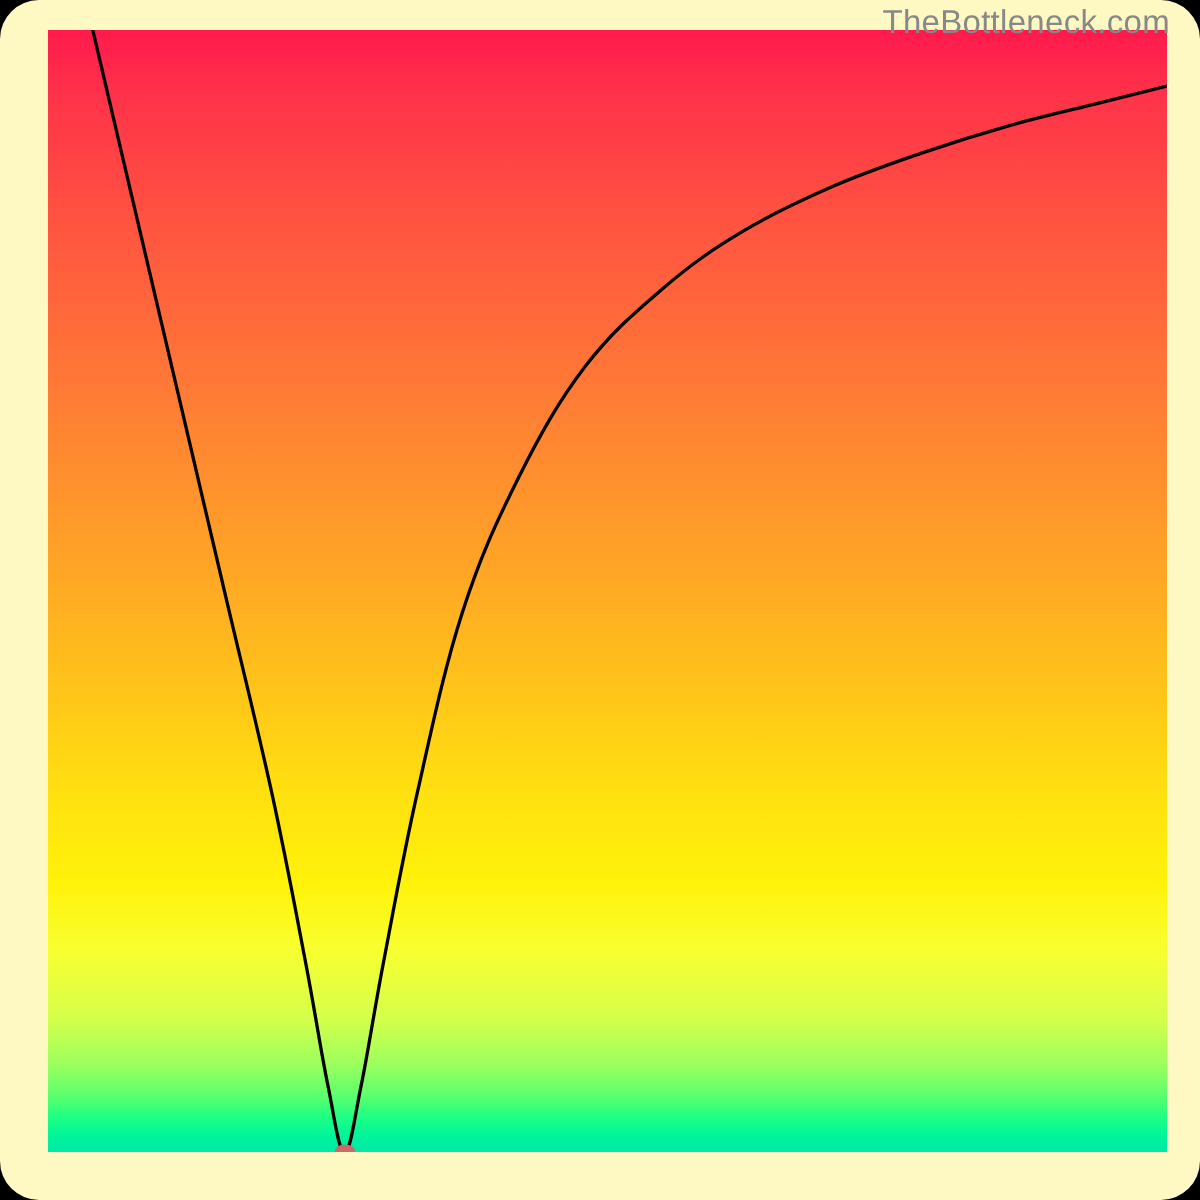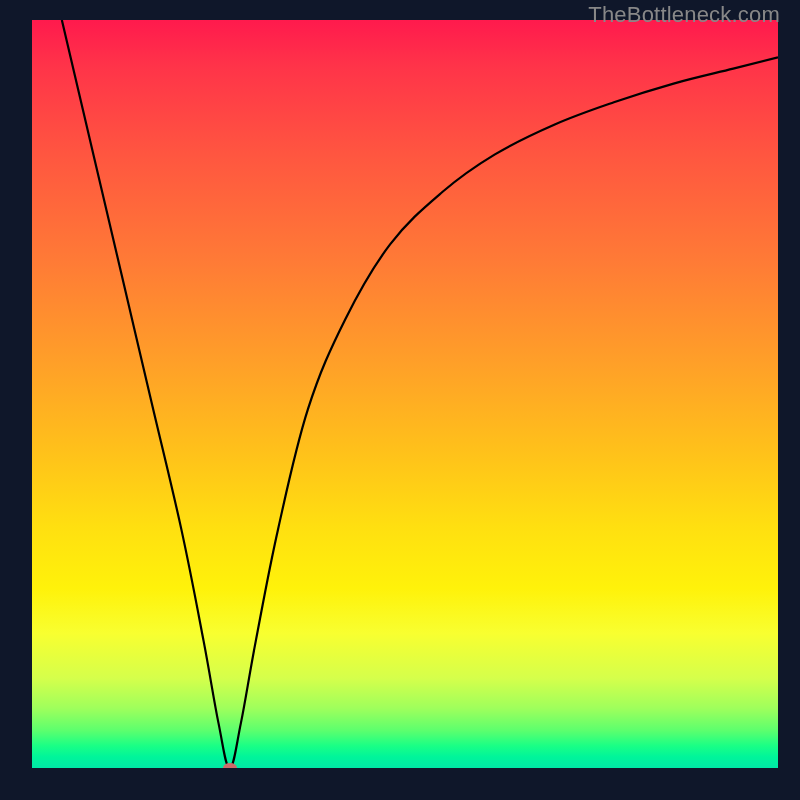--- a/index.html
+++ b/index.html
@@ -8,21 +8,22 @@
     width: 800px;
     height: 800px;
     background: #000;
     overflow: hidden;
     font-family: Arial, Helvetica, sans-serif;
   }
   .frame {
     position: relative;
     width: 800px;
     height: 800px;
-    background: #0f172a;
+    background: #fef9c3;
+    border-radius: 26px;
   }
   .plot-area {
     position: absolute;
     left: 32px;
     top: 20px;
     width: 746px;
     height: 748px;
     
     background: linear-gradient(
       to bottom,

